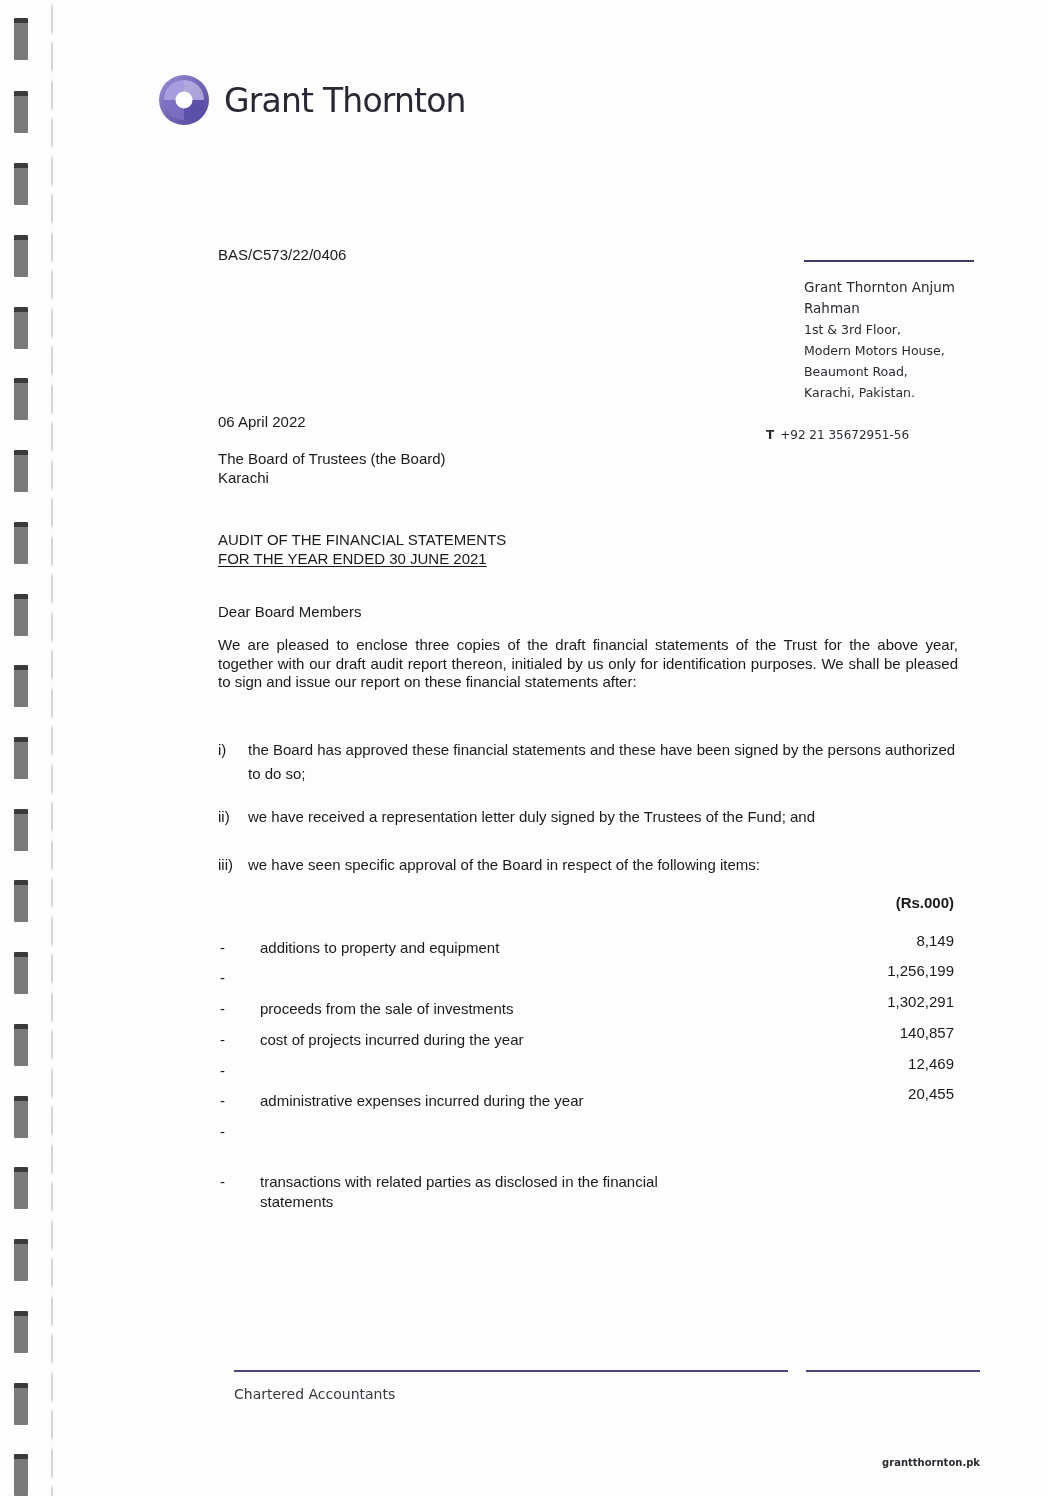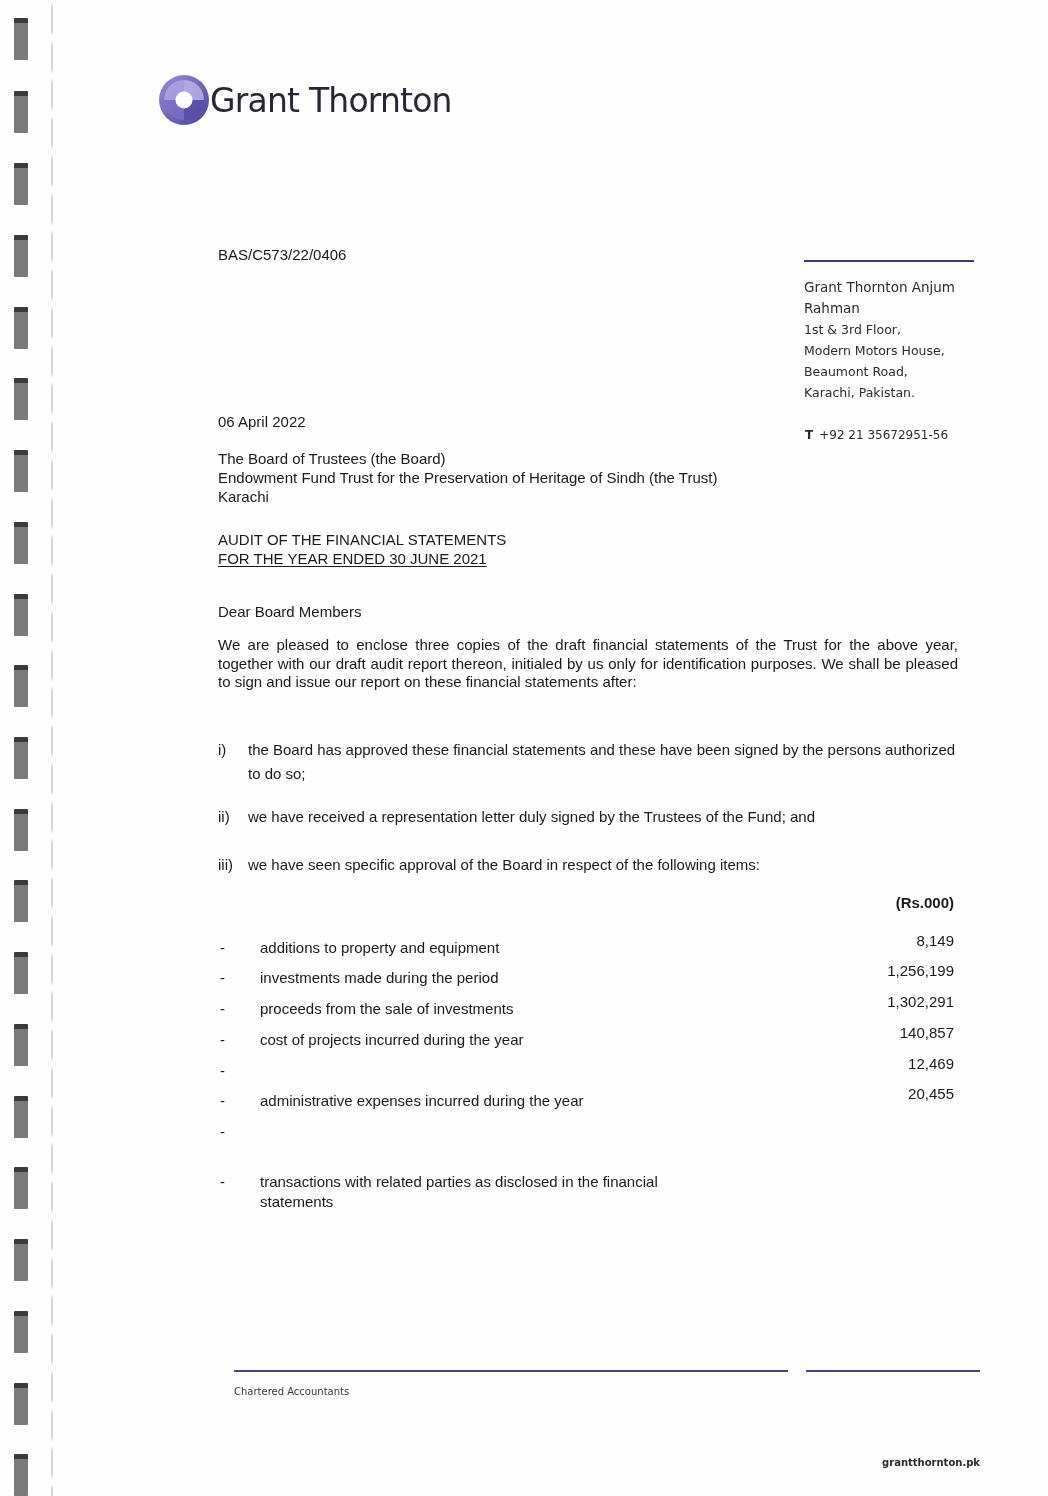--- a/index.html
+++ b/index.html
@@ -16,28 +16,28 @@
     background: linear-gradient(#3a3a3a 0 12%, #7a7a7a 12% 100%);
     border-radius: 1px;
   }
   .dots { position: absolute; left: 51px; top: 0; width: 2px; height: 1496px;
     background-image: radial-gradient(#bbb 0.8px, transparent 1px);
     background-size: 2px 38px; opacity: 0.6; }
 
   
   .logo { position: absolute; left: 158px; top: 74px; display: flex; align-items: center; }
   .logo-mark { width: 52px; height: 52px; }
-  .logo-text { font-size: 33px; letter-spacing: -0.8px; color: #2b2633; font-family: "DejaVu Sans", sans-serif; }
+  .logo-text { margin-left: 14px; font-size: 33px; letter-spacing: -0.8px; color: #2b2633; font-family: "DejaVu Sans", sans-serif; }
 
   .ref { position: absolute; left: 218px; top: 246px; font-size: 15px; }
 
   .addr-rule { position: absolute; left: 804px; top: 260px; width: 170px; height: 2px; background: #3e3a6a; }
   .addr { position: absolute; left: 804px; top: 277px; font-family: "DejaVu Sans", sans-serif; font-size: 12.5px; line-height: 21px; color: #2c2933; }
   .addr .firm { font-weight: normal; font-size: 13.5px; }
-  .phone { position: absolute; left: 805px; top: 428px; font-family: "DejaVu Sans", sans-serif; font-size: 12px; color: #2c2933; }
+  .phone { position: absolute; left: 766px; top: 428px; font-family: "DejaVu Sans", sans-serif; font-size: 12px; color: #2c2933; }
   .phone b { margin-right: 6px; }
 
   .date { position: absolute; left: 218px; top: 413px; font-size: 15px; }
   .recipient { position: absolute; left: 218px; top: 449px; font-size: 15px; line-height: 19px; }
 
   .subject { position: absolute; left: 218px; top: 530px; font-size: 15px; font-weight: normal; line-height: 19px; }
   .subject .u { text-decoration: underline; text-underline-offset: 2px; }
 
   .salutation { position: absolute; left: 218px; top: 603px; font-size: 15px; }
   .para { position: absolute; left: 218px; top: 636px; width: 740px; font-size: 15px; line-height: 18.5px; text-align: justify; }
@@ -49,21 +49,21 @@
   .unit { position: absolute; right: 94px; top: 894px; font-size: 15px; font-weight: bold; }
 
   .items { position: absolute; left: 220px; top: 934px; width: 734px; font-size: 15px; }
   .item { display: flex; position: absolute; left: 0; width: 734px; line-height: 20px; }
   .item .dash { width: 40px; flex: none; }
   .item .label { width: 470px; flex: none; }
   .item .value { flex: 1; text-align: right; position: relative; top: -7px; }
 
   .foot-rule-l { position: absolute; left: 234px; top: 1370px; width: 554px; height: 2px; background: #4a4677; }
   .foot-rule-r { position: absolute; left: 806px; top: 1370px; width: 174px; height: 2px; background: #4a4677; }
-  .foot-l { position: absolute; left: 234px; top: 1386px; font-family: "DejaVu Sans", sans-serif; font-size: 10px; color: #3a3640; }
+  .foot-l { position: absolute; left: 234px; top: 1386px; font-family: "DejaVu Sans", sans-serif; font-size: 14px; color: #3a3640; }
   .foot-r { position: absolute; right: 68px; top: 1457px; font-family: "DejaVu Sans", sans-serif; font-weight: bold; font-size: 10px; color: #2c2933; }
 </style>
 </head>
 <body>
 
 <div class="page">
 
   <div class="holes">
     <div class="hole" style="top:18px"></div>
     <div class="hole" style="top:91px"></div>
@@ -119,21 +119,20 @@
     <div>Karachi, Pakistan.</div>
   </div>
   <div class="phone">
     <b>T</b><span>+92 21 35672951-56</span>
   </div>
 
   <div class="date">06 April 2022</div>
 
   <div class="recipient">
     <div>The Board of Trustees (the Board)</div>
-    <div>Endowment Fund Trust for the Preservation of Heritage of Sindh (the Trust)</div>
     <div>Karachi</div>
   </div>
 
   <div class="subject">
     <div>AUDIT OF THE FINANCIAL STATEMENTS</div>
     <div class="u">FOR THE YEAR ENDED 30 JUNE 2021</div>
   </div>
 
   <div class="salutation">Dear Board Members</div>
   <div class="para">We are pleased to enclose three copies of the draft financial statements of the Trust for the above year, together with our draft audit report thereon, initialed by us only for identification purposes. We shall be pleased to sign and issue our report on these financial statements after:</div>
@@ -154,21 +153,20 @@
   <div class="unit">(Rs.000)</div>
 
   <div class="items">
     <div class="item" style="top:4px">
       <span class="dash">-</span>
       <span class="label">additions to property and equipment</span>
       <span class="value">8,149</span>
     </div>
     <div class="item" style="top:34px">
       <span class="dash">-</span>
-      <span class="label">investments made during the period</span>
       <span class="value">1,256,199</span>
     </div>
     <div class="item" style="top:65px">
       <span class="dash">-</span>
       <span class="label">proceeds from the sale of investments</span>
       <span class="value">1,302,291</span>
     </div>
     <div class="item" style="top:96px">
       <span class="dash">-</span>
       <span class="label">cost of projects incurred during the year</span>

